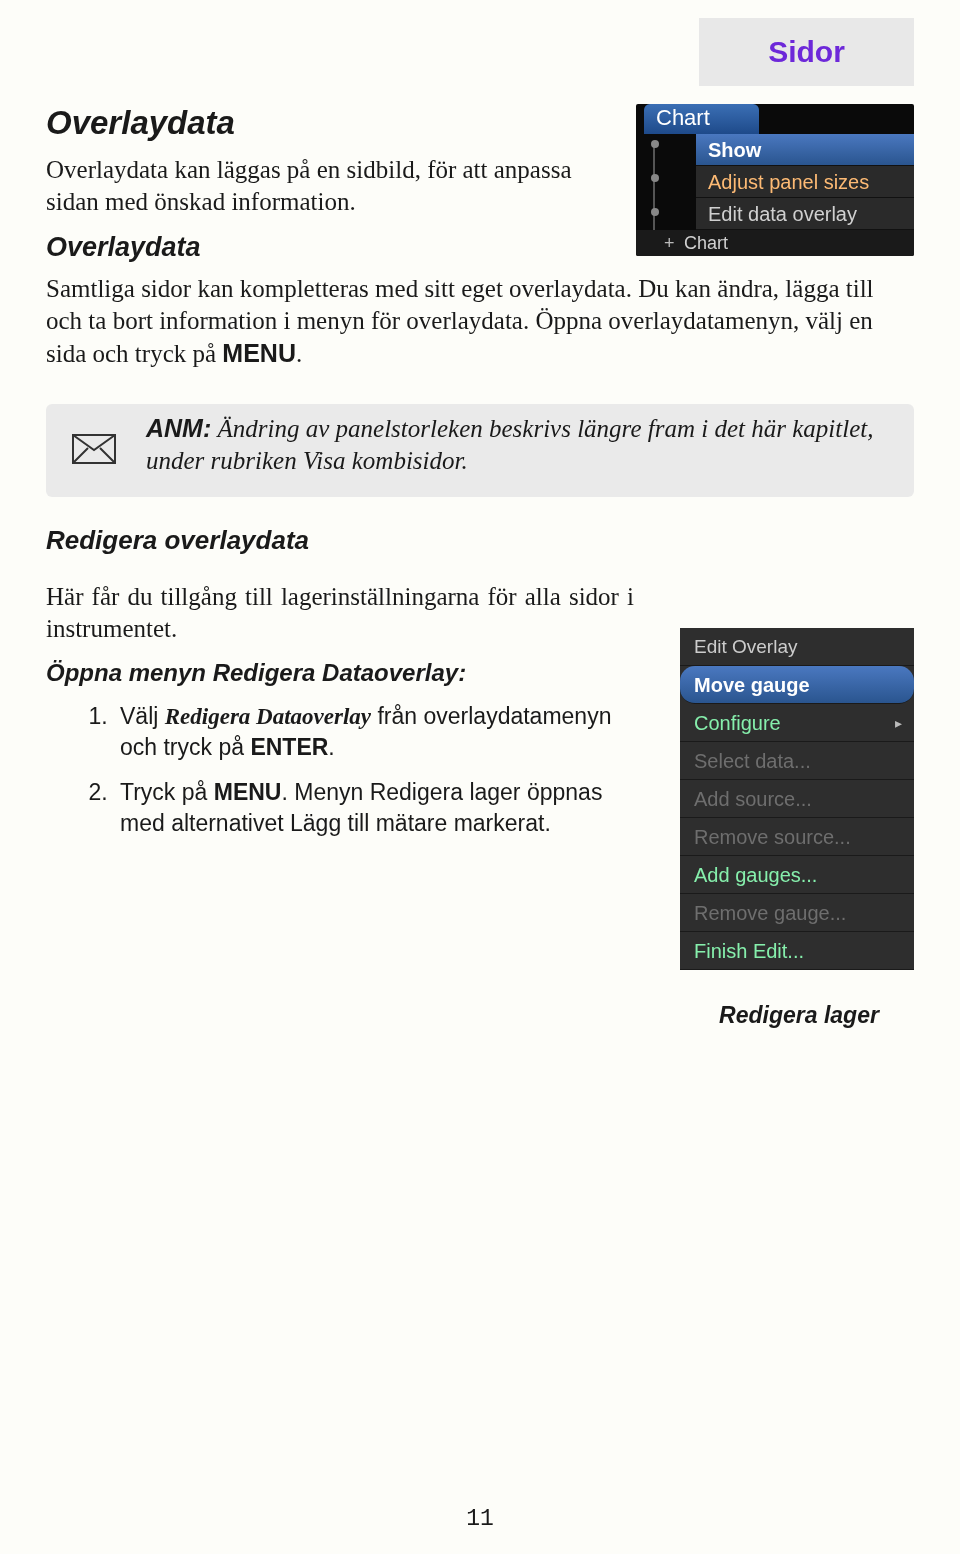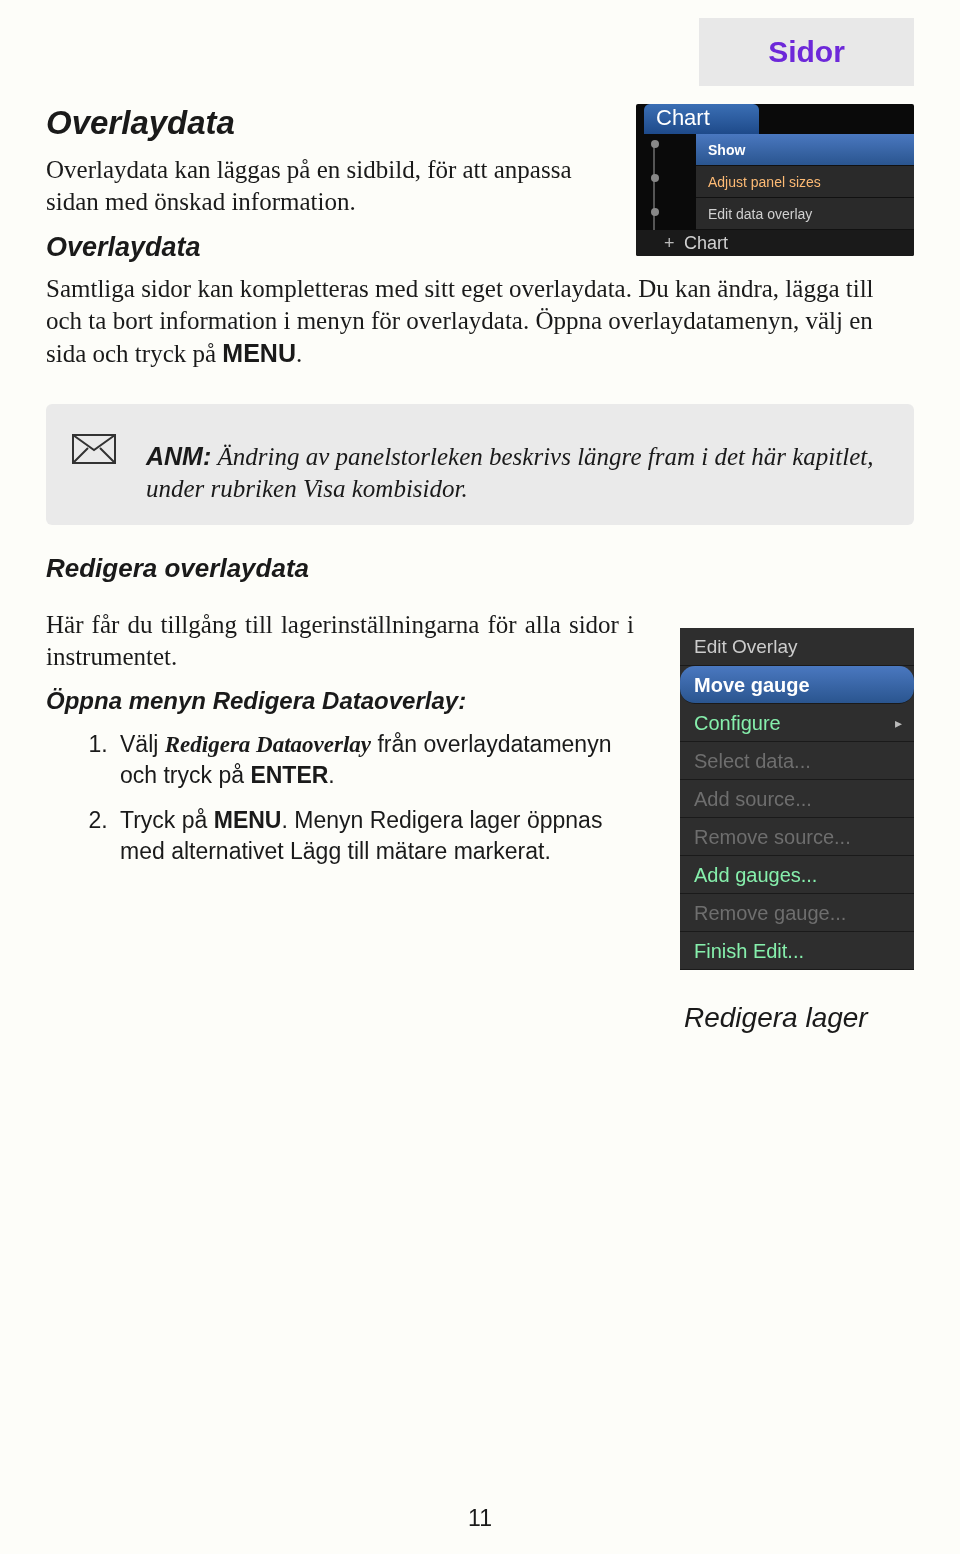--- a/index.html
+++ b/index.html
@@ -87,21 +87,21 @@
     position: absolute;
     top: 30px;
     left: 60px;
     right: 0;
     background: #2a2a2a;
   }
   .submenu-item {
     height: 32px;
     line-height: 32px;
     padding-left: 12px;
-    font-size: 14px;
+    font-size: 20px;
     color: #d0d0d0;
     border-bottom: 1px solid #111;
   }
   .submenu-item.highlight {
     background: linear-gradient(#4a78c0, #2a558f);
     color: #fff;
     font-weight: bold;
   }
   .submenu-item.dim { color: #fdba74; }
   .chart-row {
@@ -134,21 +134,21 @@
     position: absolute;
     left: 17px;
     top: 40px;
     width: 2px;
     height: 90px;
     background: #555;
   }
   .note-box {
     background: #eaeaea;
     border-radius: 6px;
-    padding: 36px 28px 20px 100px;
+    padding: 8px 28px 20px 100px;
     position: relative;
     margin: 34px 0 28px 0;
     font-size: 25px;
     line-height: 1.28;
   }
   .note-icon {
     position: absolute;
     left: 26px;
     top: 30px;
     width: 44px;
@@ -214,34 +214,34 @@
     right: 12px;
     color: #bbb;
     font-size: 14px;
   }
   .edit-item.dim { color: #6e6e6e; }
   .caption {
     position: absolute;
     top: 1002px;
     right: 46px;
     width: 234px;
-    text-align: left;
-    font-family: Arial, Helvetica, sans-serif;
-    font-weight: normal;
-    font-style: italic;
-    font-size: 28px;
+    text-align: center;
+    font-family: Arial, Helvetica, sans-serif;
+    font-weight: bold;
+    font-style: italic;
+    font-size: 23px;
     padding-left: 4px;
   }
   .page-num {
     position: absolute;
     bottom: 22px;
     left: 0;
     right: 0;
     text-align: center;
-    font-family: Liberation Sans, sans-serif;
+    font-family: Liberation Mono, monospace;
     font-size: 23px;
   }
   .flex-row { display: flex; gap: 28px; }
   .flex-col-main { width: 588px; }
 </style>
 </head>
 <body>
 
 <div class="header-tab">Sidor</div>
 

